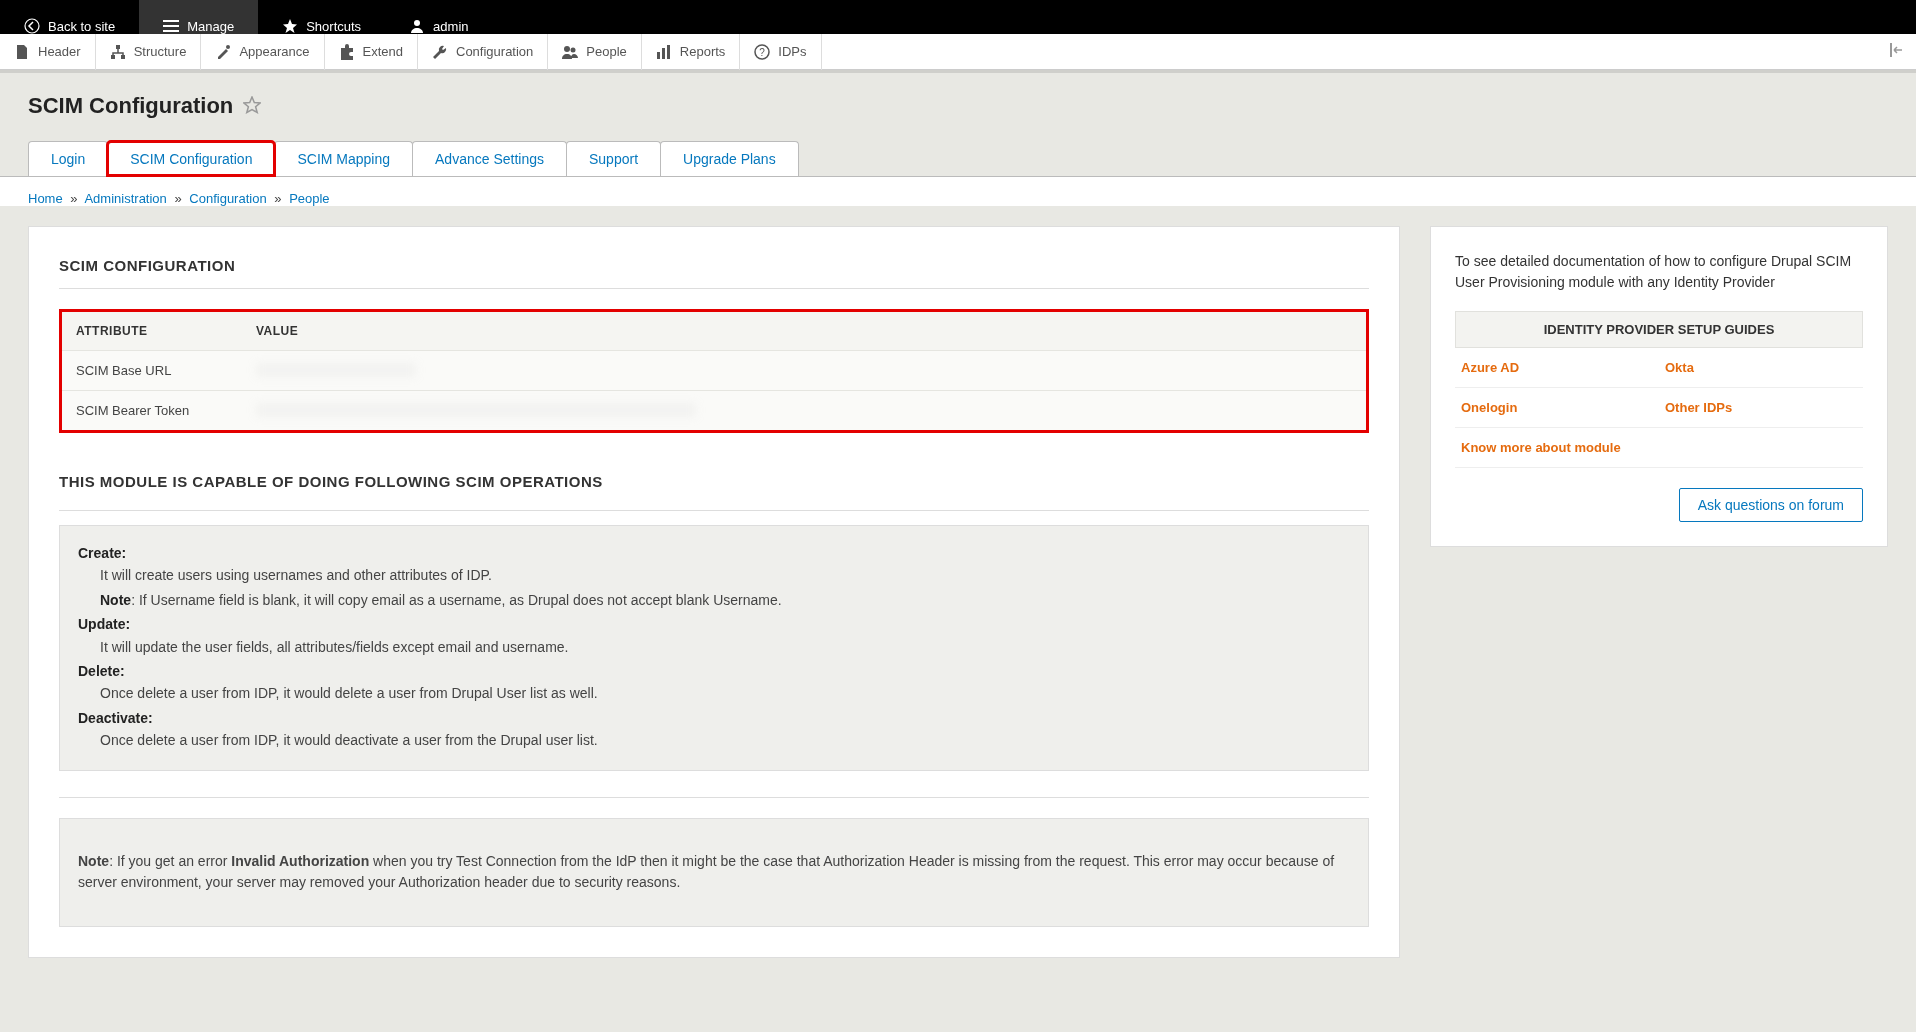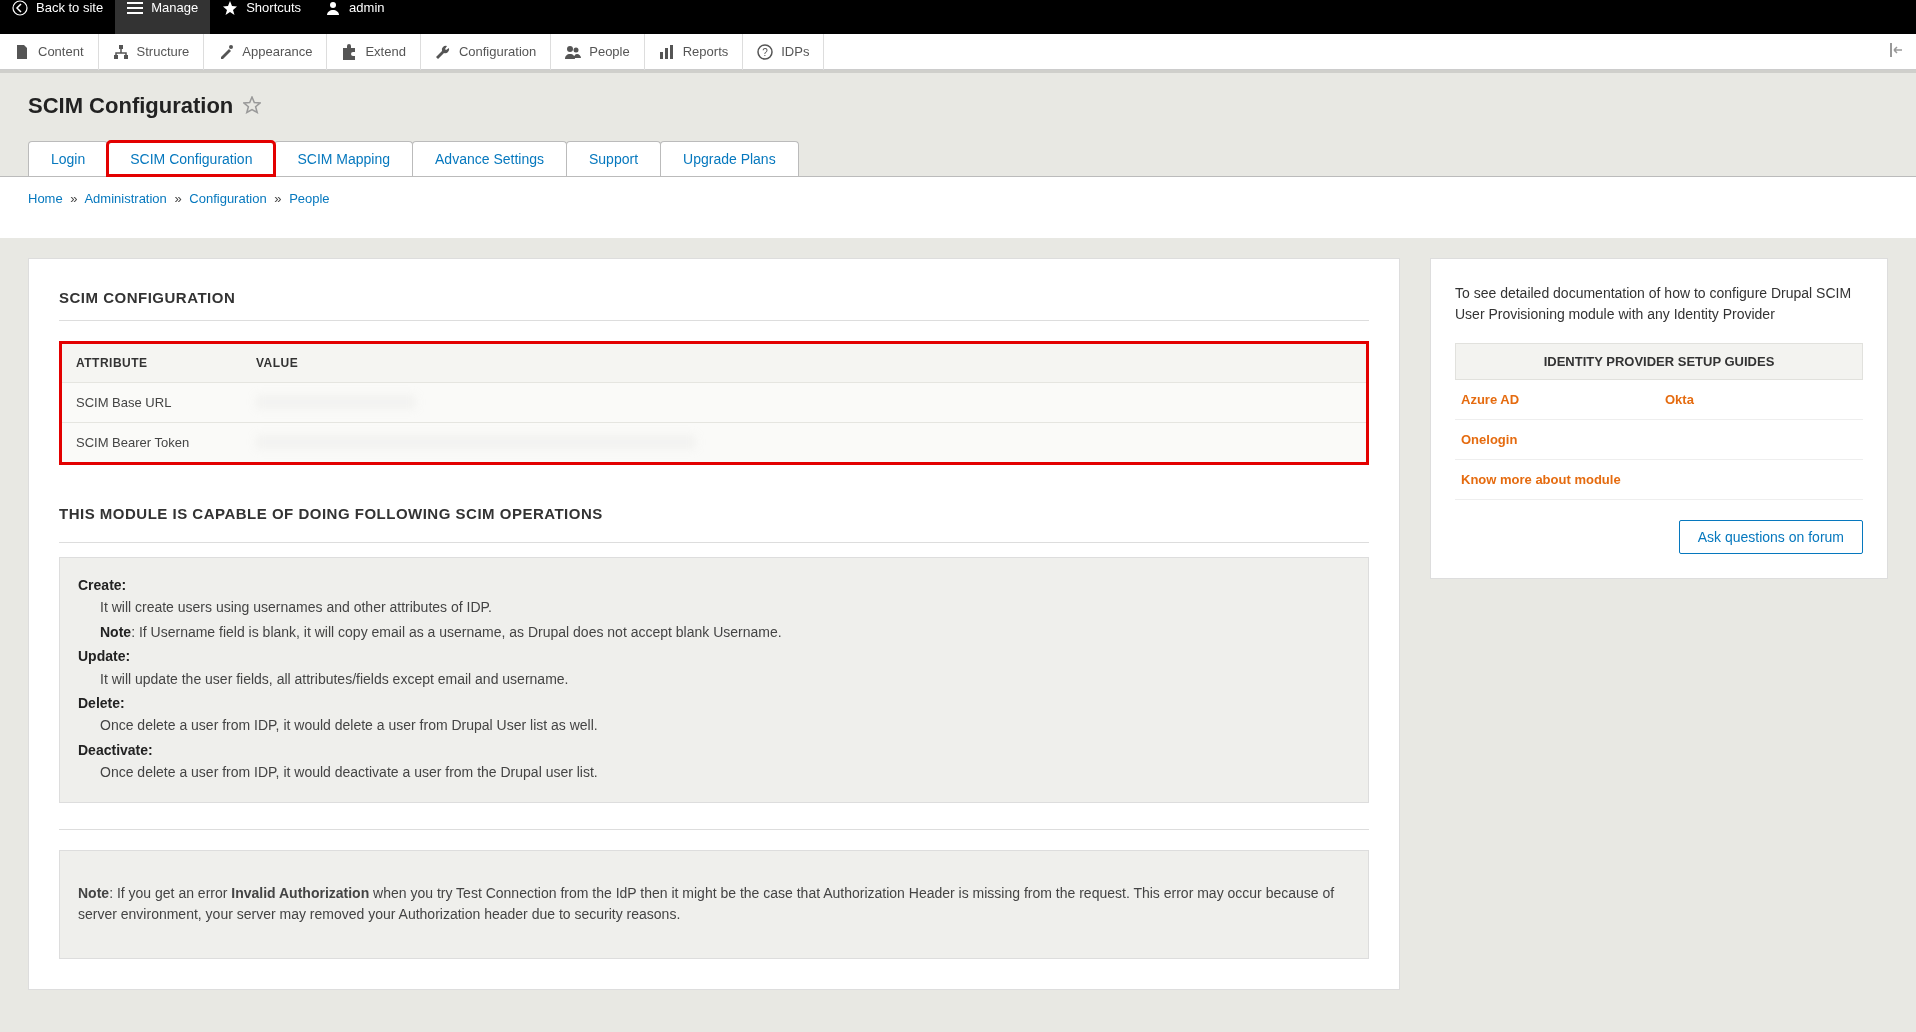--- a/index.html
+++ b/index.html
@@ -1,41 +1,41 @@
 <!DOCTYPE html>
 <html><head>
 <meta charset="utf-8">
 <style>
 * { margin: 0; padding: 0; box-sizing: border-box; font-family: "Lucida Grande", "Lucida Sans Unicode", Verdana, sans-serif; }
 body { background: #e8e8e3; font-size: 13px; color: #444; width: 1916px; }
 a { text-decoration: none; }
 
 .topbar { background: #000; height: 34px; display: flex; align-items: center; color: #fff; font-size: 13px; }
-.topbar-item { display: flex; align-items: flex-start; padding: 0 12px; height: 34px; cursor: pointer; gap: 8px; }
+.topbar-item { display: flex; align-items: flex-end; padding: 0 24px; height: 34px; cursor: pointer; gap: 8px; }
 .topbar-item.active { background: #333; }
 .topbar-item svg, .topbar-item .ico { width: 16px; height: 16px; fill: #fff; }
 
 .adminbar { background: #fff; height: 36px; display: flex; align-items: center; border-bottom: 1px solid #ccc; }
 .admin-item { display: flex; align-items: center; padding: 0 14px; height: 36px; cursor: pointer; gap: 8px; border-right: 1px solid #ddd; color: #555; }
 .admin-item svg { width: 16px; height: 16px; fill: #555; }
 .admin-spacer { flex: 1; }
 .admin-right { padding: 0 10px; cursor: pointer; }
 .admin-right svg { width: 18px; height: 18px; fill: #999; }
 
 .page-wrap { padding: 20px 28px 0 28px; }
 .page-title-row { display: flex; align-items: center; gap: 10px; margin-bottom: 22px; }
 .page-title { font-size: 22px; font-weight: bold; color: #222; }
 .star svg { width: 18px; height: 18px; fill: none; stroke: #999; stroke-width: 1.5; }
 
 .tabs { display: flex; margin-left: 0; }
 .tab { background: #fff; border: 1px solid #bbb; border-bottom: none; padding: 9px 22px; font-size: 14px; color: #0678be; cursor: pointer; margin-right: -1px; border-radius: 4px 4px 0 0; }
 .tab.highlight-red { outline: 3px solid #e30000; outline-offset: -2px; z-index: 2; position: relative; }
 
 .content-area { background: #fff; border-top: 1px solid #bbb; padding: 14px 0 0 0; margin: 0 -28px; }
-.breadcrumb { padding: 0 0 32px 28px; font-size: 13px; }
+.breadcrumb { padding: 0 0 0 28px; font-size: 13px; }
 .breadcrumb a { color: #0678be; }
 .breadcrumb .sep { color: #444; margin: 0 4px; }
 
 .cols { display: flex; gap: 30px; padding: 0 28px 30px 28px; background: #e8e8e3; padding-top: 20px; }
 .col-main { flex: 1; background: #fff; padding: 30px 30px; border: 1px solid #ddd; }
 .col-side { width: 458px; background: #fff; padding: 24px 24px; border: 1px solid #ddd; align-self: flex-start; }
 
 .section-title { font-size: 15px; font-weight: bold; color: #333; letter-spacing: 0.5px; padding-bottom: 14px; border-bottom: 1px solid #ddd; margin-bottom: 20px; }
 .section-title.nob { border-bottom: none; margin-bottom: 6px; }
 
@@ -97,21 +97,21 @@
       </svg>
     <span>admin</span>
   </div>
 </div>
 
 <div class="adminbar">
   <div class="admin-item">
     <svg viewBox="0 0 16 16">
         <path d="M3 1h7l3 3v11H3z" fill="#555"></path>
       </svg>
-    <span>Content</span>
+    <span>Header</span>
   </div>
   <div class="admin-item">
     <svg viewBox="0 0 16 16">
         <rect x="6" y="1" width="4" height="4"></rect>
         <rect x="1" y="11" width="4" height="4"></rect>
         <rect x="11" y="11" width="4" height="4"></rect>
         <path d="M8 5v4M3 11V9h10v2" stroke="#555" fill="none" stroke-width="1.5"></path>
       </svg>
     <span>Structure</span>
   </div>
@@ -245,20 +245,21 @@
 
       <div class="col-side">
         <div class="side-intro">To see detailed documentation of how to configure Drupal SCIM User Provisioning module with any Identity Provider</div>
         <div class="side-title">IDENTITY PROVIDER SETUP GUIDES</div>
         <div class="idp-row">
           <div class="idp-cell"><a href="#">Azure AD</a></div>
           <div class="idp-cell"><a href="#">Okta</a></div>
         </div>
         <div class="idp-row">
           <div class="idp-cell"><a href="#">Onelogin</a></div>
+          <div class="idp-cell"><a href="#">Other IDPs</a></div>
         </div>
         <div class="idp-row">
           <div class="idp-cell"><a href="#">Know more about module</a></div>
           <div class="idp-cell"></div>
         </div>
         <div class="forum-wrap">
           <span class="forum-btn">Ask questions on forum</span>
         </div>
       </div>
     </div>

